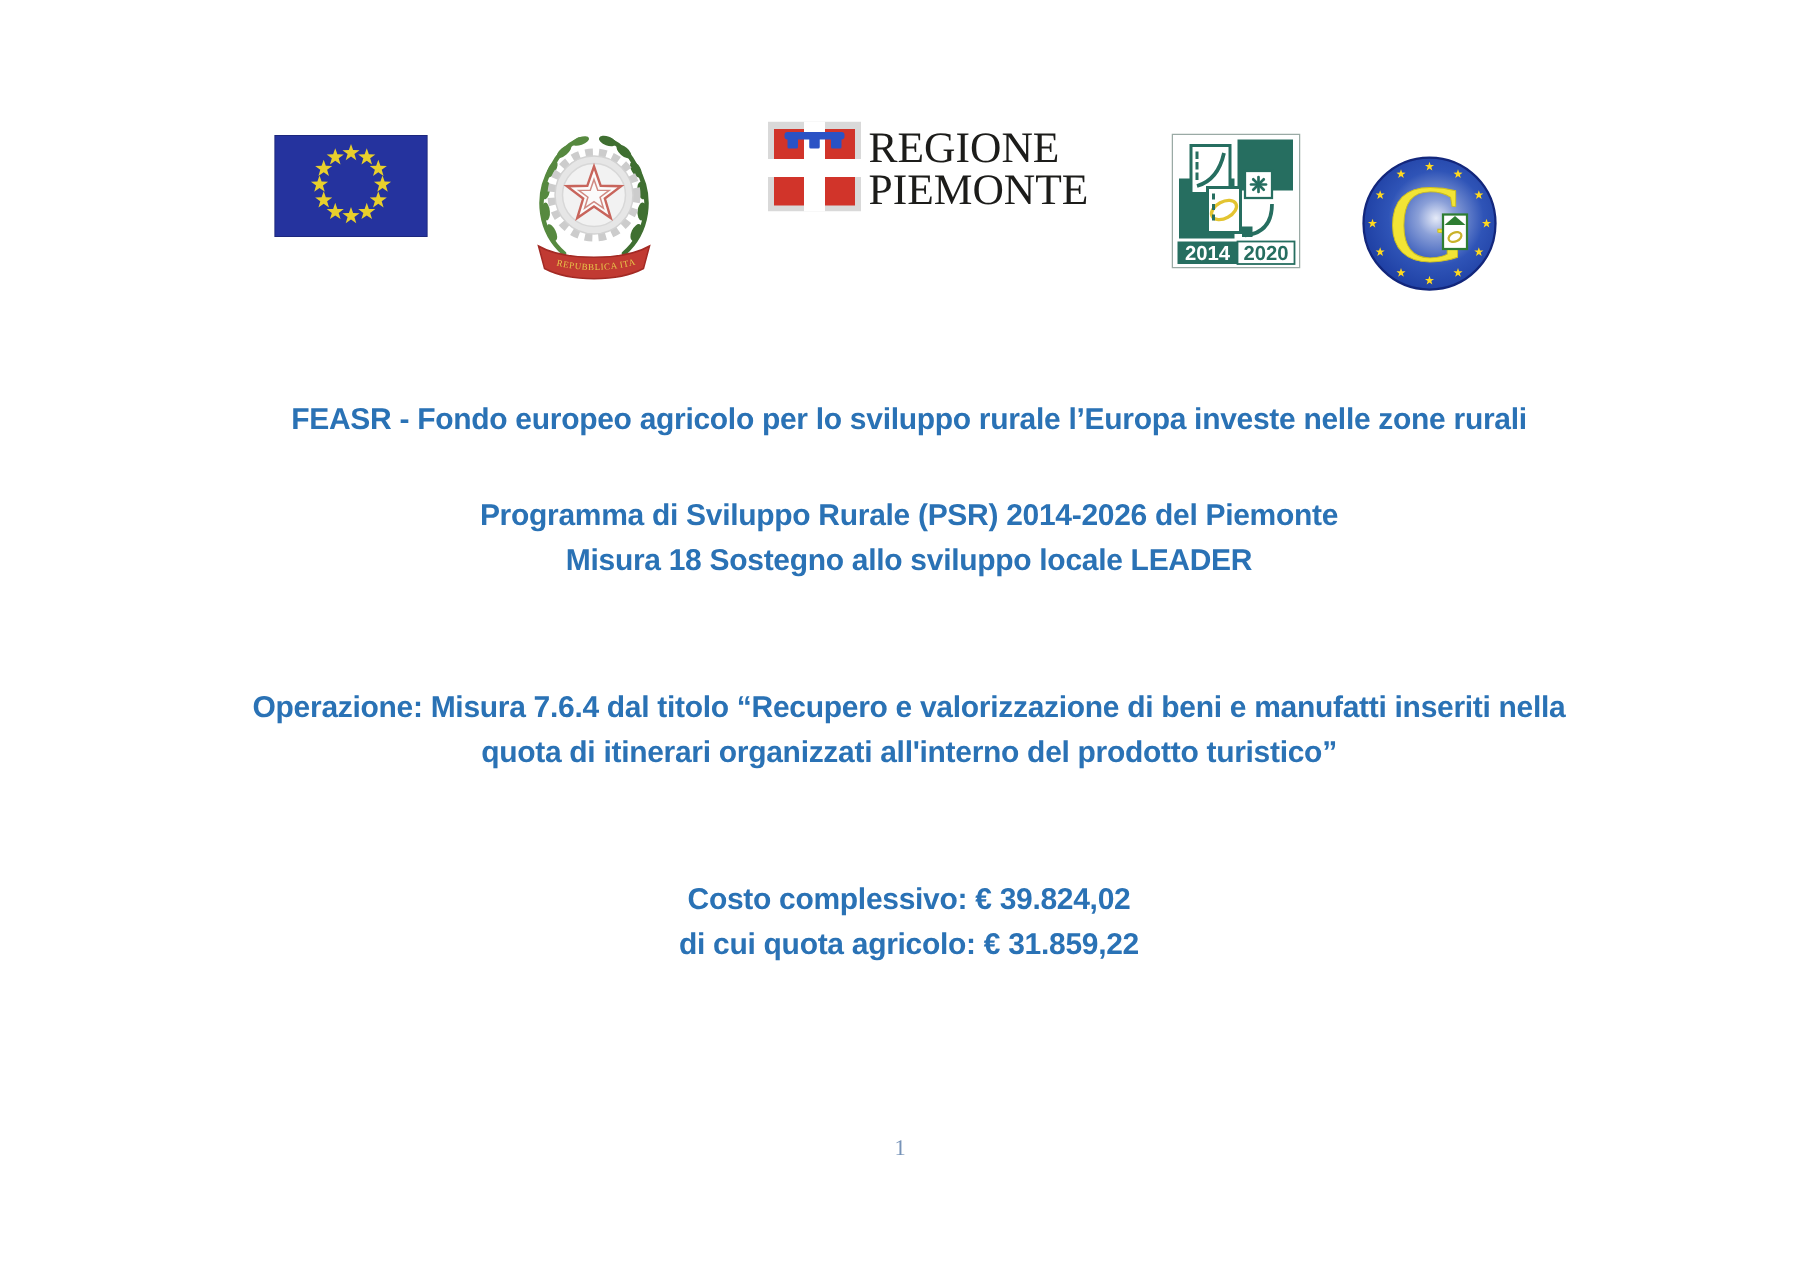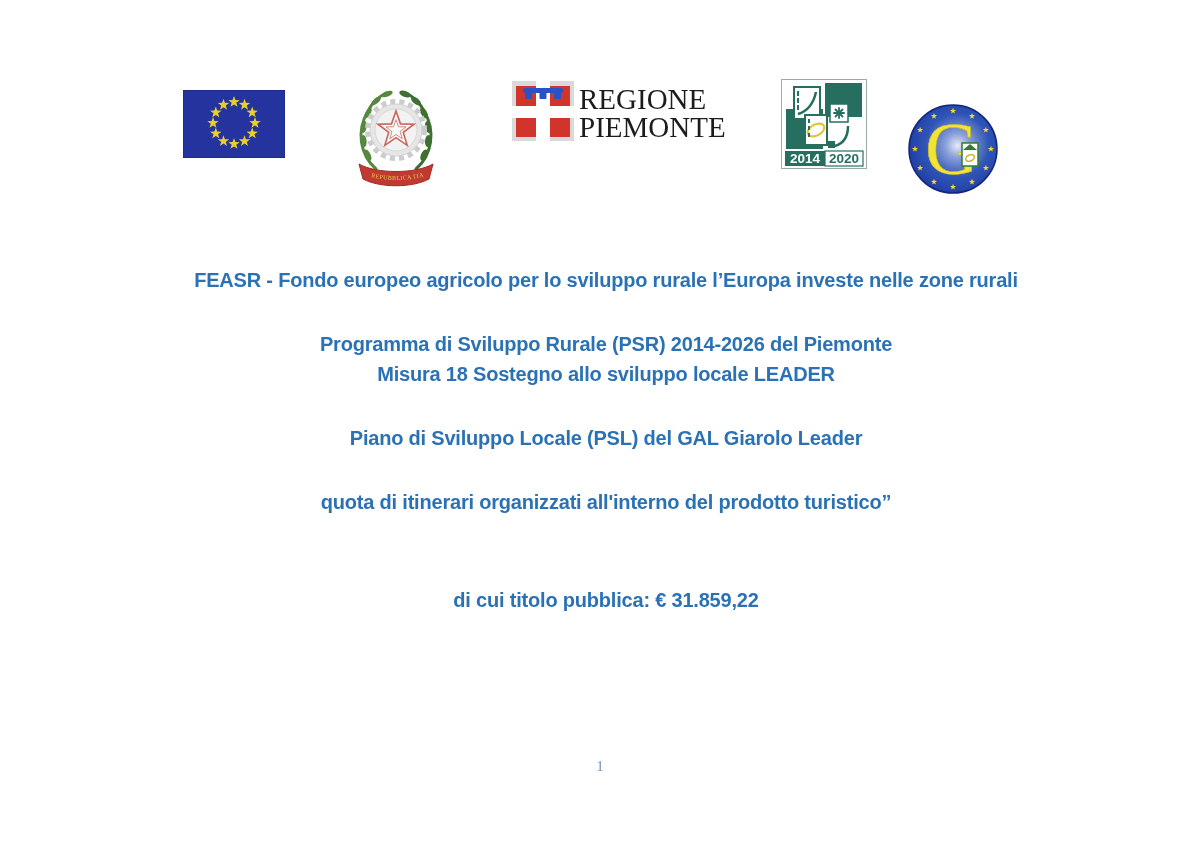--- a/index.html
+++ b/index.html
@@ -6,21 +6,21 @@
   .page{position:relative;width:1200px;height:848px;background:#ffffff;overflow:hidden;
         font-family:"Liberation Sans",sans-serif;}
   
   .logo{position:absolute;}
   .eu-flag{left:183px;top:90px;}
   .it-emblem{left:346px;top:83px;}
   .piemonte{left:512px;top:81px;display:flex;align-items:flex-end;}
   .piemonte-text{margin-left:5px;margin-top:2px;
       font-family:"Liberation Serif",serif;color:#1c1c1a;
       font-size:29px;line-height:28px;letter-spacing:0px;white-space:nowrap;}
-  .psr-logo{left:781px;top:79px;}
+  .psr-logo{left:781px;top:89px;}
   .gal-logo{left:907px;top:103px;}
   
   .doc-text{position:absolute;left:12px;right:0;top:265px;text-align:center;
       color:#2a72b5;font-weight:bold;font-size:20px;line-height:30px;letter-spacing:-0.2px;}
   .doc-line{white-space:nowrap;}
   .gap{height:34px;}
   .page-number{position:absolute;left:0;right:0;top:758px;text-align:center;
       font-family:"Liberation Serif",serif;font-size:15px;color:#7793b8;font-weight:normal;}
 </style>
 </head>
@@ -188,23 +188,24 @@
       </g>
     </svg>
   </div>
 
   <div class="doc-text">
     <div class="doc-line">FEASR - Fondo europeo agricolo per lo sviluppo rurale l’Europa investe nelle zone rurali</div>
     <div class="gap"></div>
     <div class="doc-line">Programma di Sviluppo Rurale (PSR) 2014-2026 del Piemonte</div>
     <div class="doc-line">Misura 18 Sostegno allo sviluppo locale LEADER</div>
     <div class="gap"></div>
-    <div class="doc-line">Piano di Sviluppo Locale (PSL) del GAL Giarolo Leader</div>
-    <div class="gap"></div>
+    <div class="gap"></div>
+    <div class="doc-line">Operazione: Misura 7.6.4 dal titolo “Recupero e valorizzazione di beni e manufatti inseriti nella</div>
     <div class="doc-line">quota di itinerari organizzati all'interno del prodotto turistico”</div>
     <div class="gap"></div>
     <div class="gap"></div>
-    <div class="doc-line">di cui titolo pubblica: € 31.859,22</div>
+    <div class="doc-line">Costo complessivo: € 39.824,02</div>
+    <div class="doc-line">di cui quota agricolo: € 31.859,22</div>
   </div>
 
   <div class="page-number">1</div>
 
 </div>
 
 </body></html>

